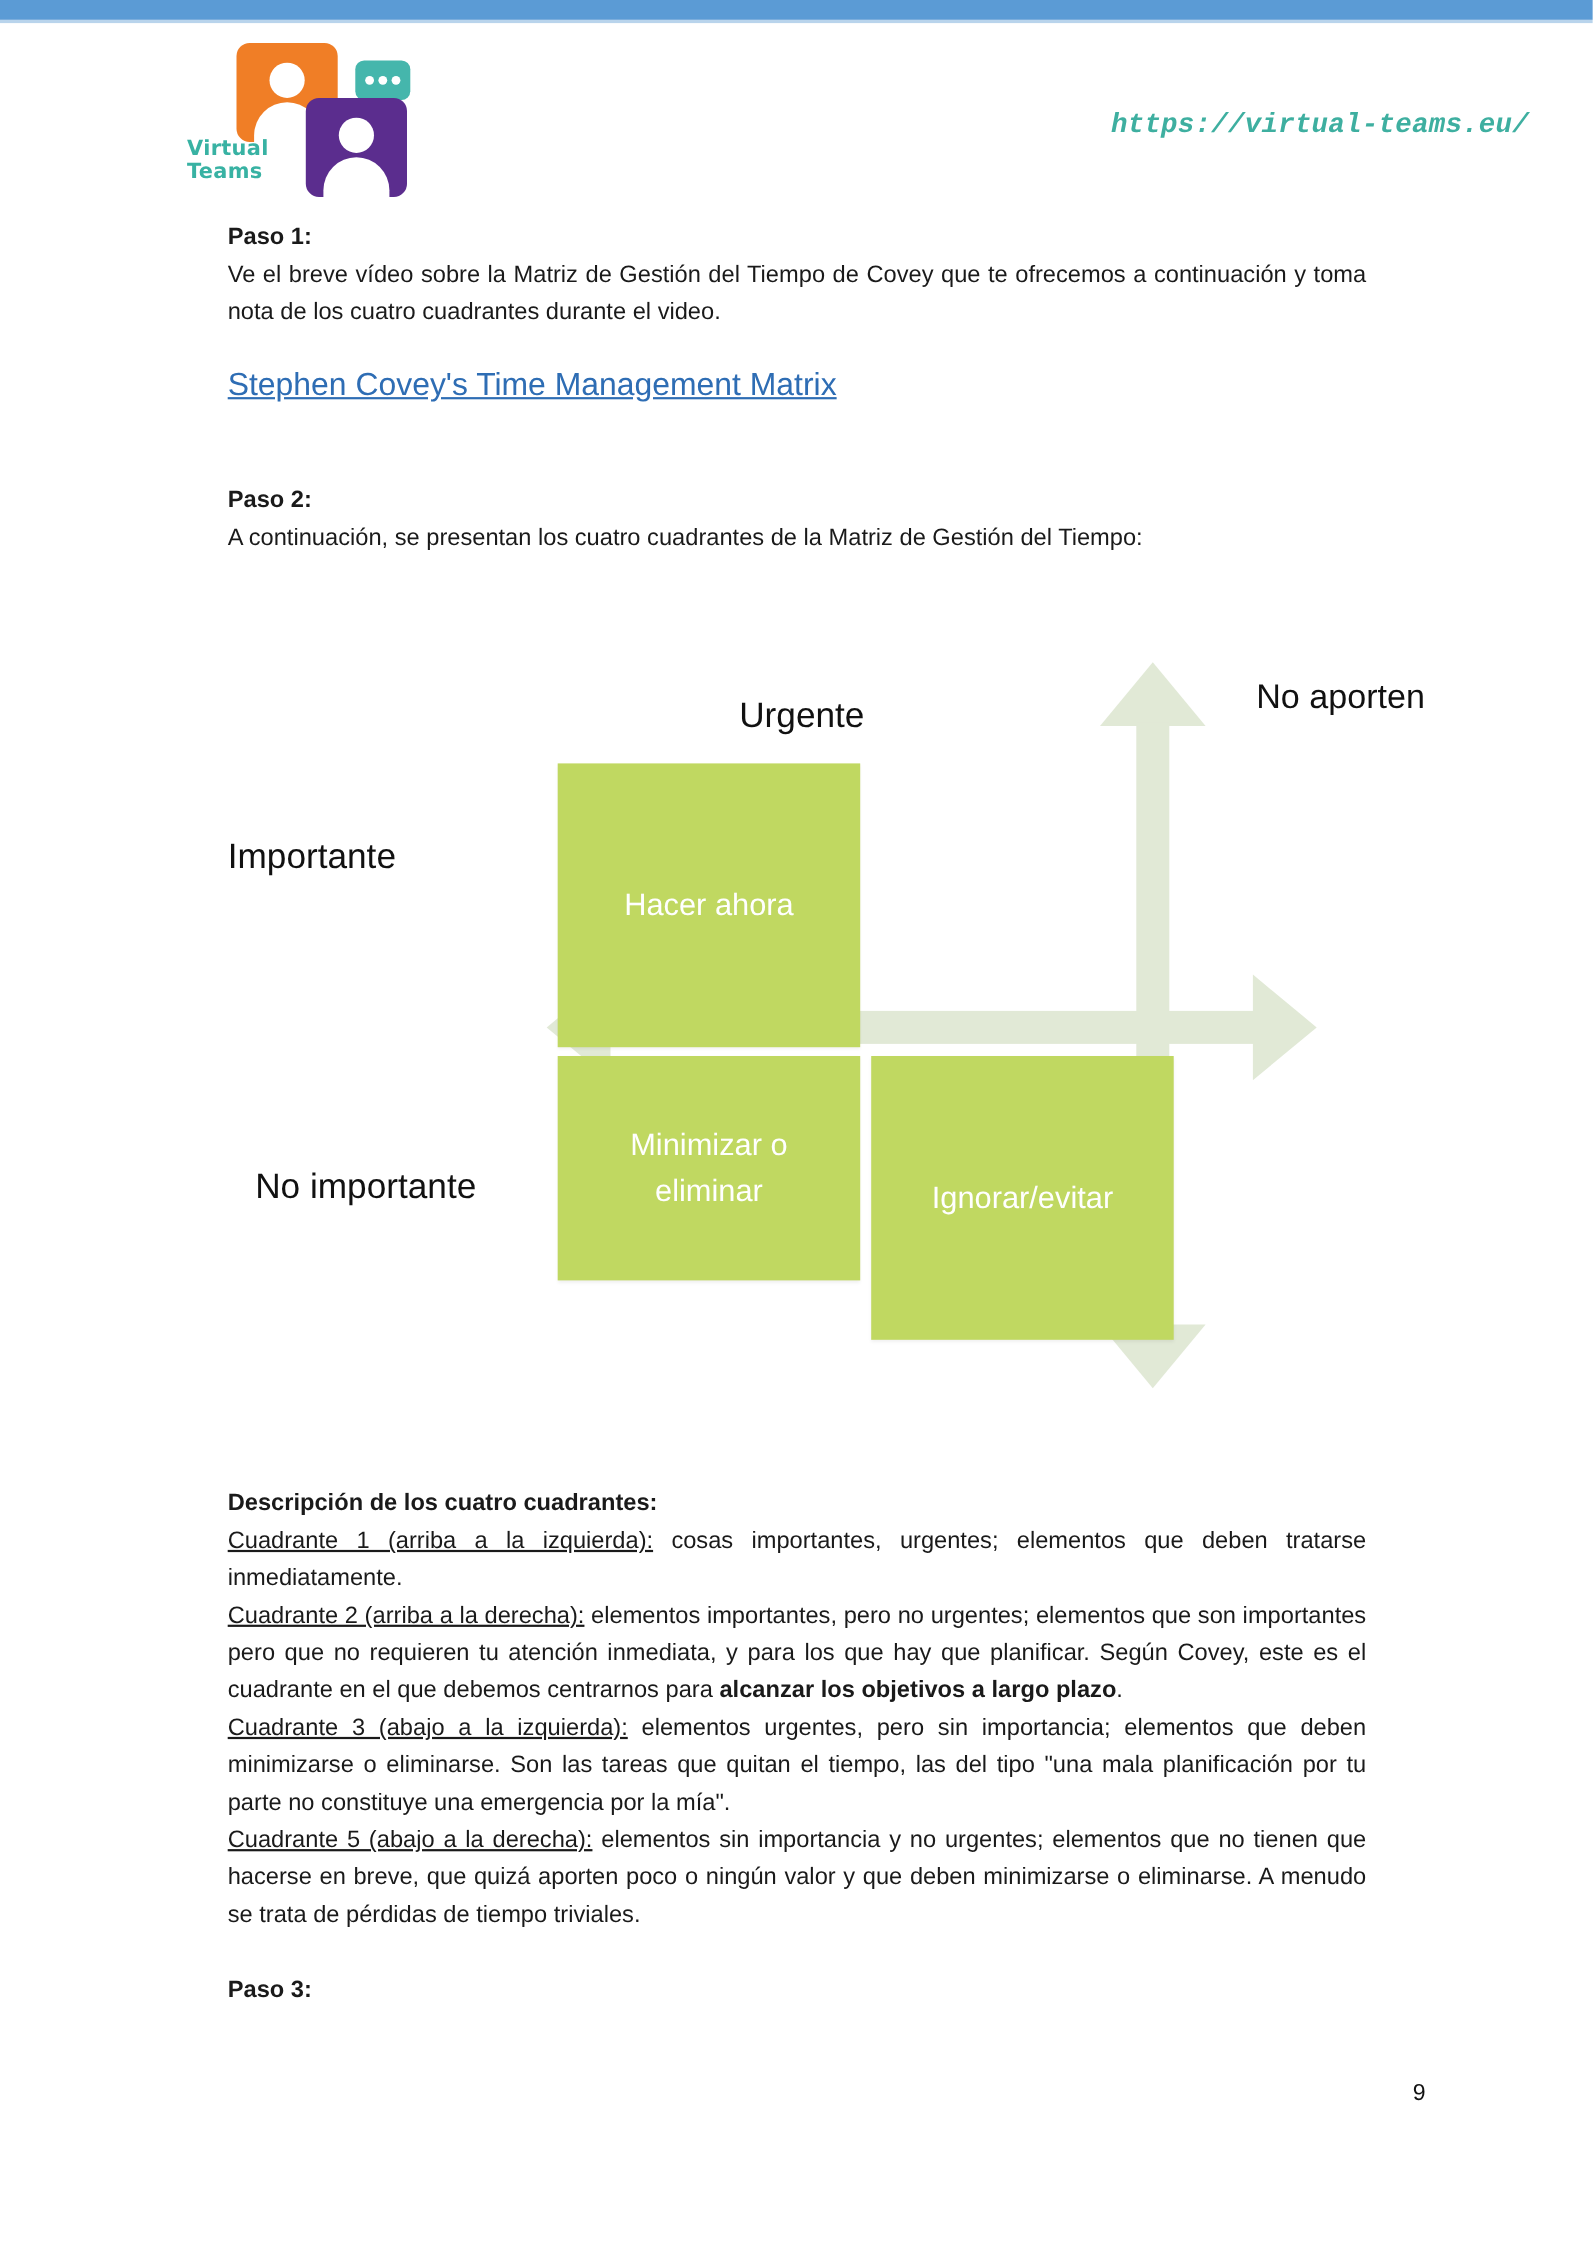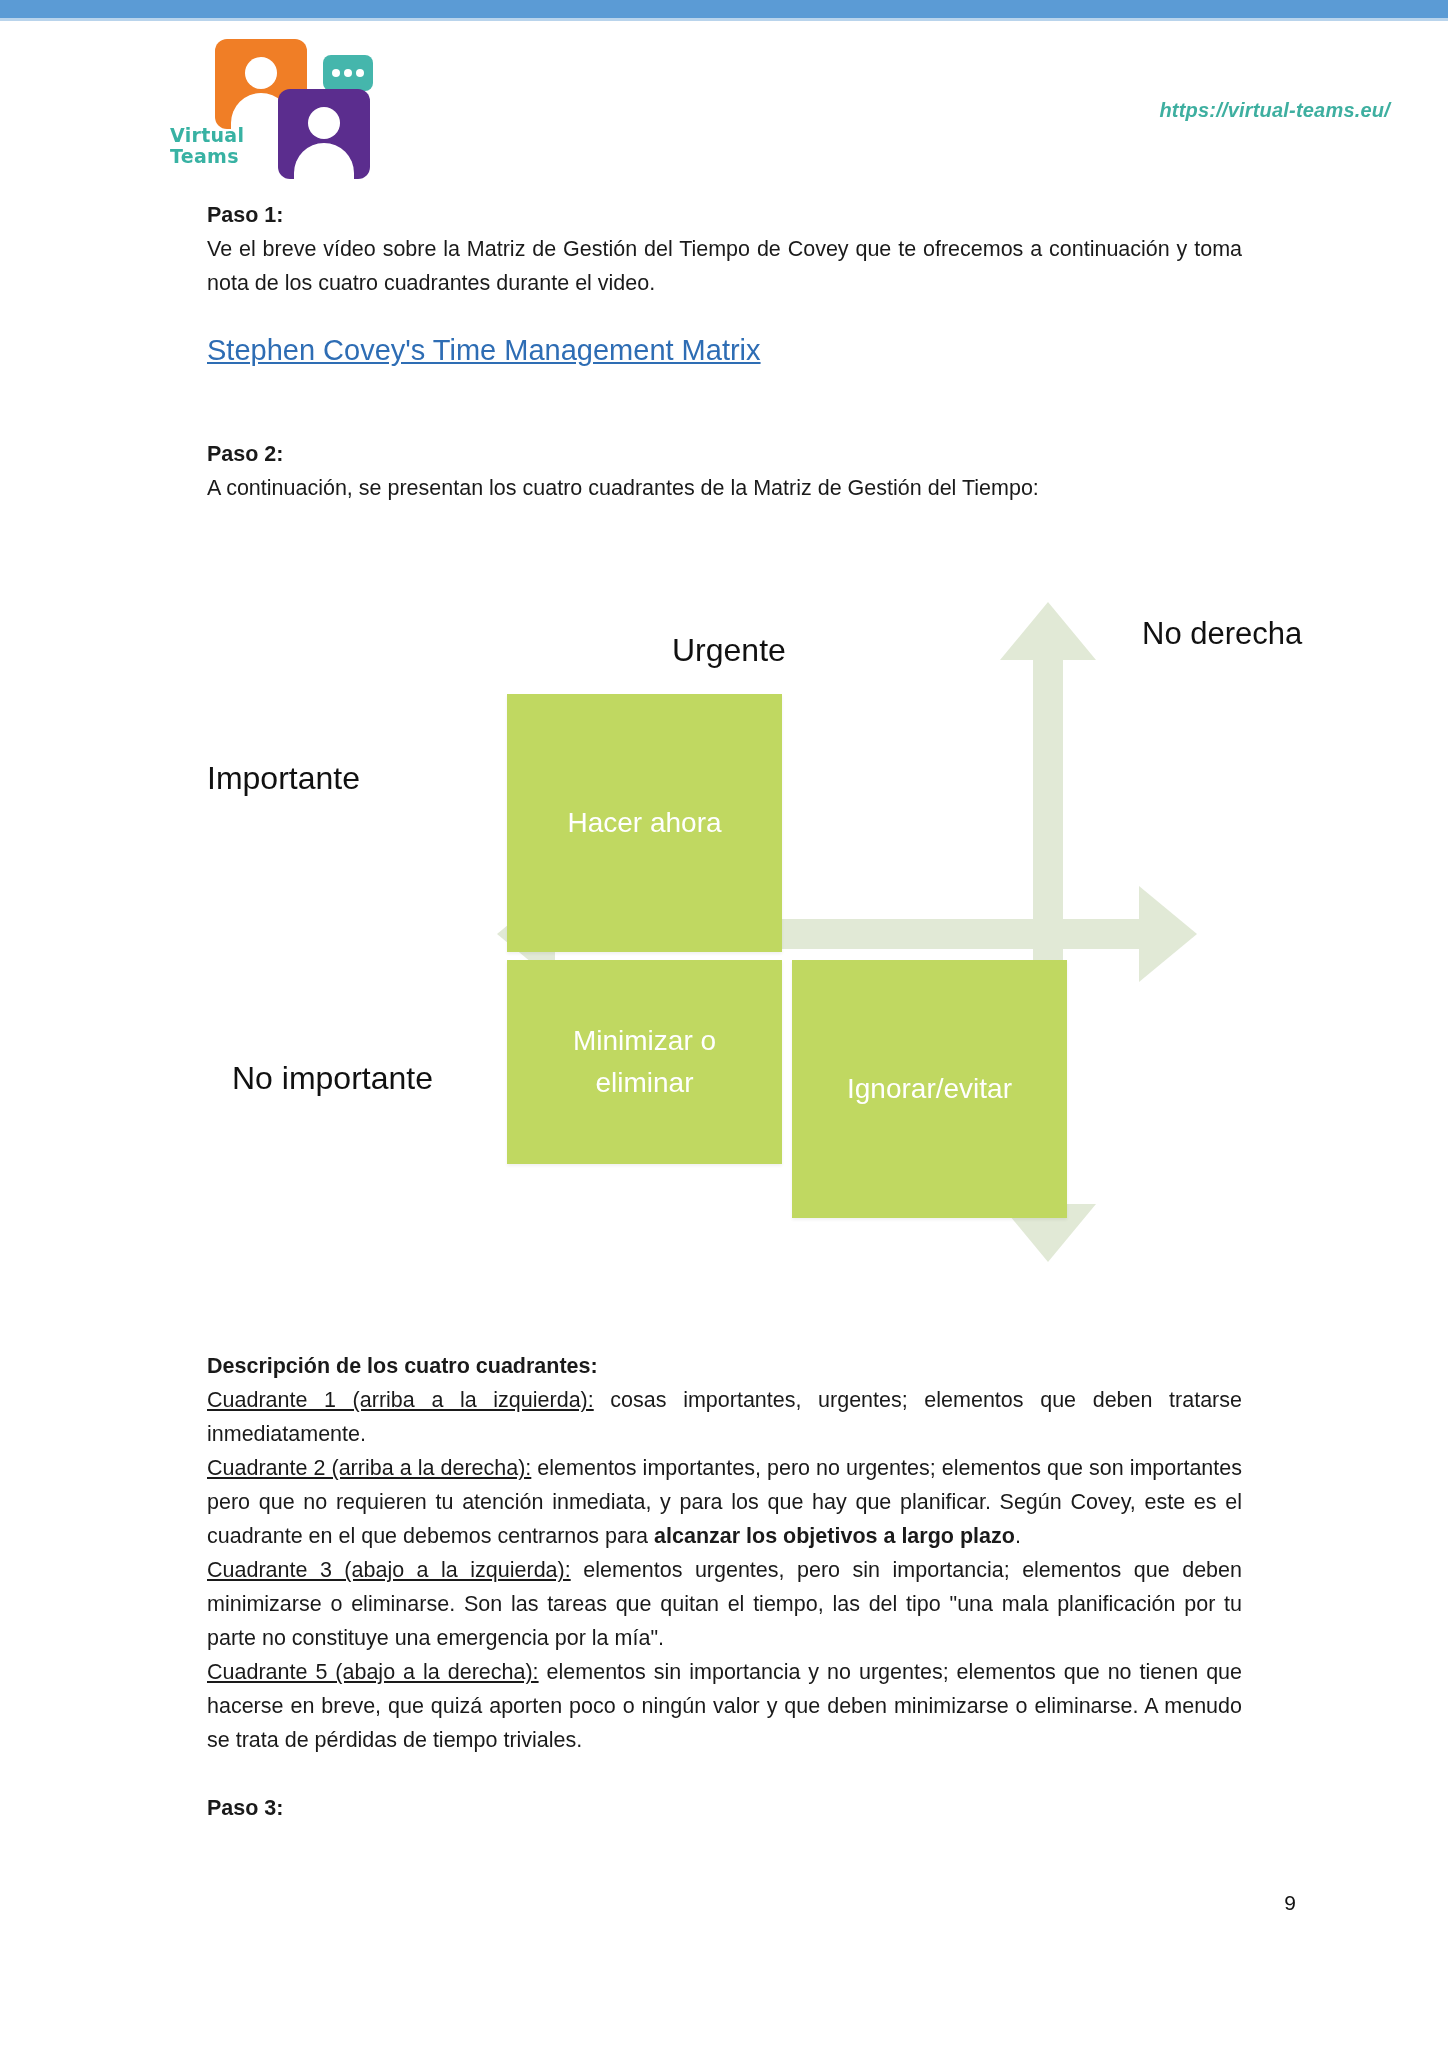--- a/index.html
+++ b/index.html
@@ -120,24 +120,24 @@
     font-size: 19px;
     line-height: 21px;
     letter-spacing: .3px;
     z-index: 5;
   }
 
   .site-url {
     position: absolute;
     right: 58px;
     top: 78px;
-    font-family: Liberation Sans, sans-serif;
+    font-family: Liberation Mono, monospace;
     font-style: italic;
     font-weight: bold;
-    font-size: 20px;
+    font-size: 25px;
     color: #3EAFA0;
     letter-spacing: .2px;
   }
 
   
   .content {
     position: absolute;
     left: 207px;
     top: 198px;
     width: 1035px;
@@ -365,21 +365,21 @@
     <span>Hacer ahora</span>
   </div>
   <div class="quadrant q3">
     <span>Minimizar o eliminar</span>
   </div>
   <div class="quadrant q4">
     <span>Ignorar/evitar</span>
   </div>
 
   <div class="axis-label lbl-urgente">Urgente</div>
-  <div class="axis-label lbl-no-urgente">No derecha</div>
+  <div class="axis-label lbl-no-urgente">No aporten</div>
   <div class="axis-label lbl-importante">Importante</div>
   <div class="axis-label lbl-no-importante">No importante</div>
 </div>
 
 <div class="desc">
 
   <div class="body-text bold">Descripción de los cuatro cuadrantes:</div>
 
   <div class="body-text para-justify">
     <span class="u">Cuadrante 1 (arriba a la izquierda):</span><span> cosas importantes, urgentes; elementos que deben tratarse inmediatamente.</span>

